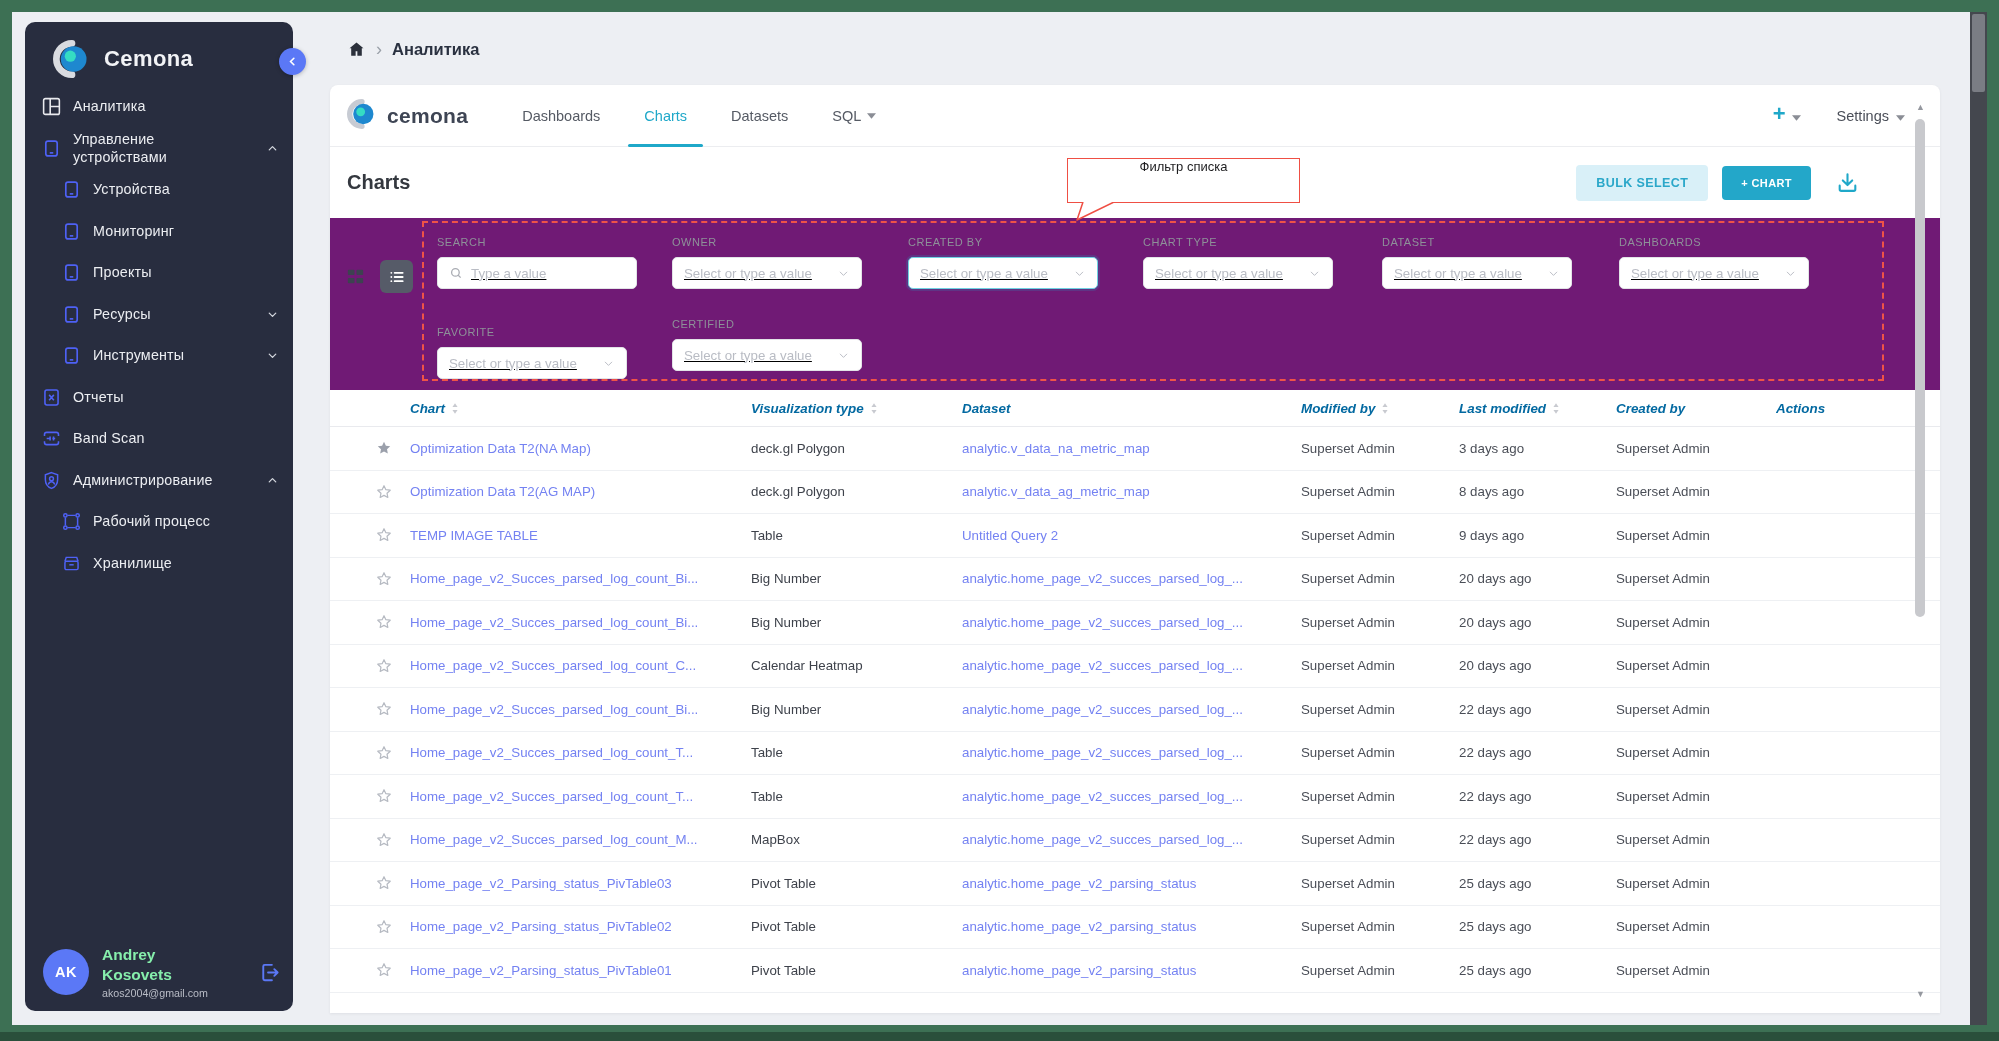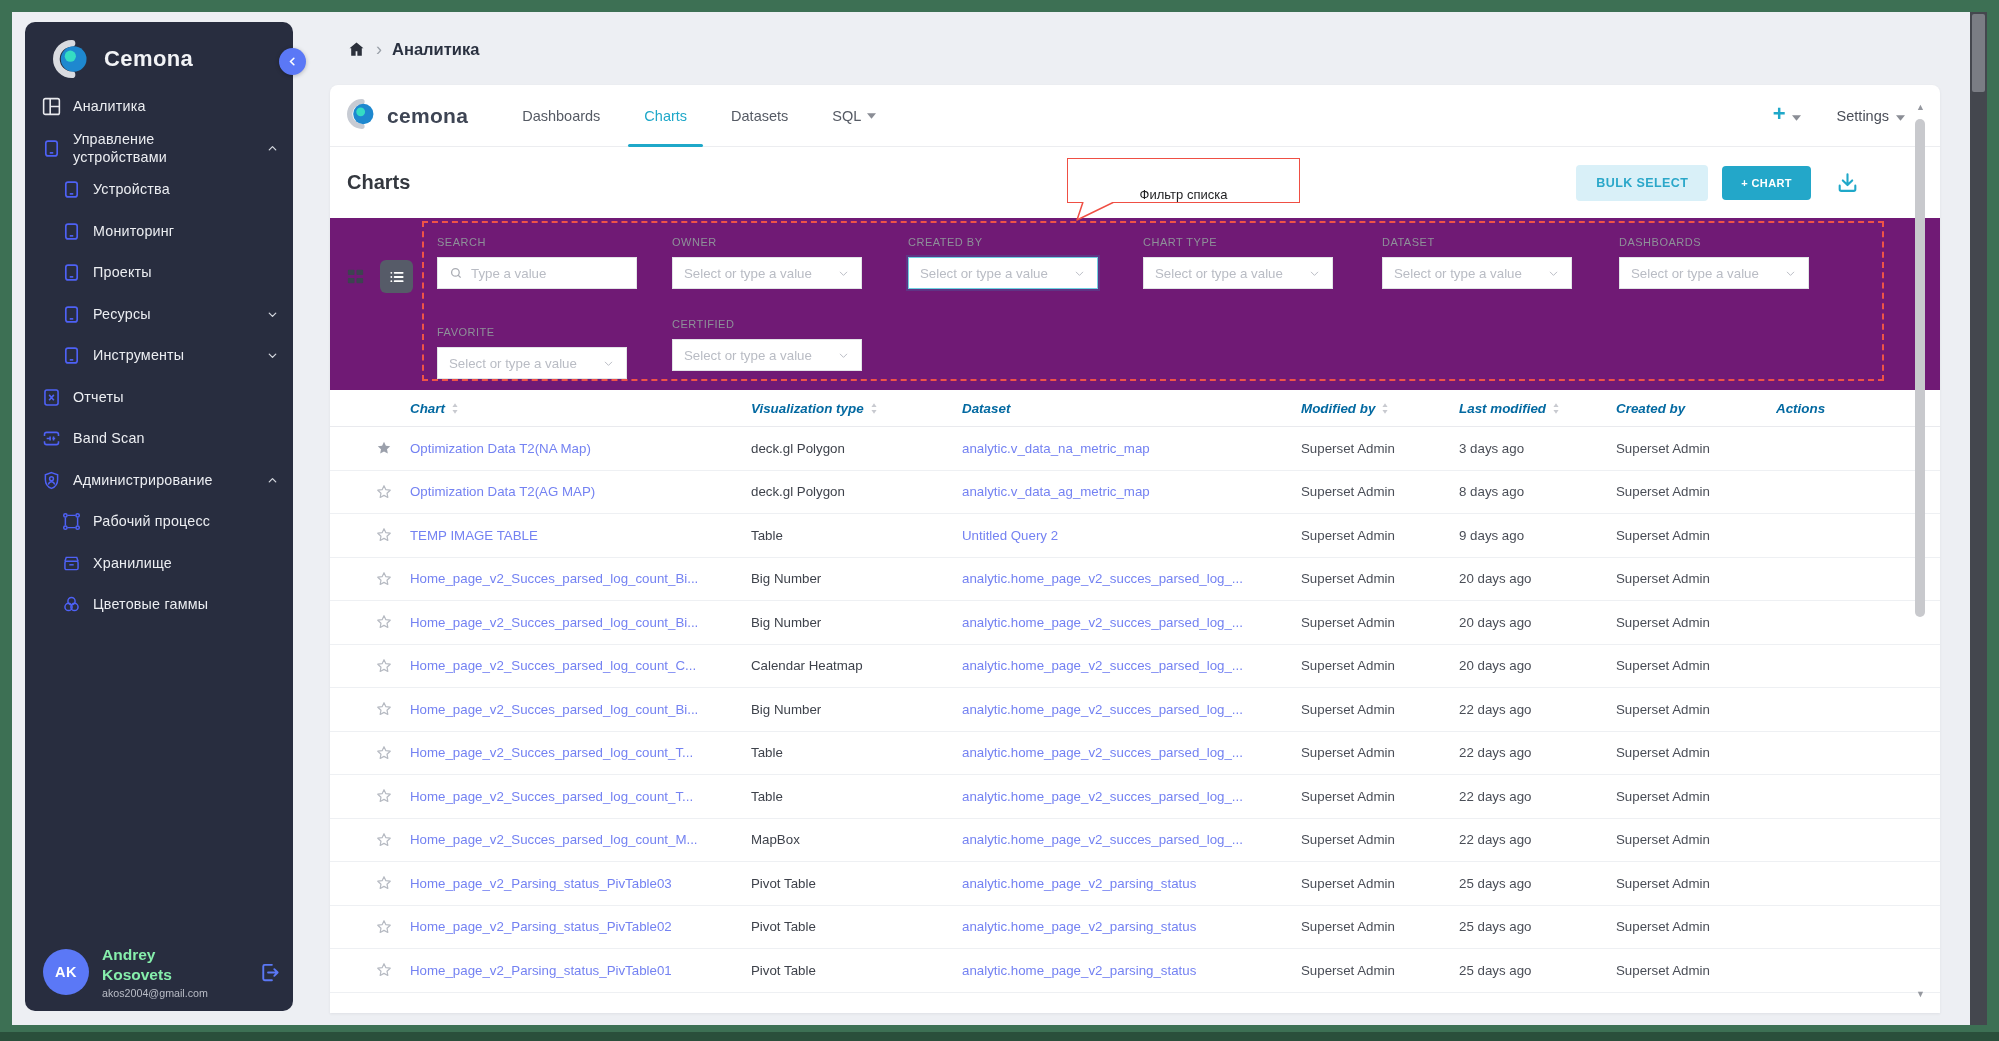--- a/index.html
+++ b/index.html
@@ -78,21 +78,21 @@
   .dashed-box { position:absolute; left:92px; top:3px; width:1462px; height:160px; border:2px dashed #ef5347; pointer-events:none; }
   .view-toggles { position:absolute; left:14px; top:42px; display:flex; align-items:center; gap:13px; }
   .vt-grid { color:#3d4250; display:flex; cursor:pointer; }
   .vt-grid svg { width:23px; height:23px; }
   .vt-list { width:33px; height:33px; border-radius:6px; background:#565b68; color:#fff; display:flex; align-items:center; justify-content:center; cursor:pointer; }
   .vt-list svg { width:20px; height:20px; }
 
   .filter-group { position:absolute; top:18px; }
   .filter-group.r2 { top:100px; }
   .f-label { font-size:11px; letter-spacing:.5px; color:#8e9199; margin-bottom:9px; }
-  .f-control { height:32px; background:#fff; border:1px solid #e2e3e7; border-radius:0; display:flex; align-items:center; padding:0 11px; cursor:text; }
+  .f-control { height:32px; background:#fff; border:1px solid #e2e3e7; border-radius:5px; display:flex; align-items:center; padding:0 11px; cursor:text;text-decoration:underline; }
   .f-control.select { cursor:pointer; }
   .f-control.focused { border-color:#6fd1e2; box-shadow:0 0 0 2px rgba(32,167,201,.20); }
   .f-ph { font-size:13.3px; color:#b9bcc4; flex:1; white-space:nowrap; overflow:hidden; }
   .f-control .s-icon { color:#a9acb3; display:flex; margin-right:8px; }
   .f-control .s-icon svg { width:14px; height:14px; }
   .f-control .sel-caret { color:#b9bcc4; display:flex; margin-left:6px; }
   .f-control .sel-caret svg { width:13px; height:13px; }
 
   
   .table { position:relative; }
@@ -116,21 +116,21 @@
   .star svg { width:18px; height:18px; }
 
   
   .inner-scrollbar { position:absolute; right:14px; top:18px; bottom:12px; width:11px; }
   .is-up, .is-down { position:absolute; left:0; width:11px; text-align:center; color:#95989f; font-size:9px; line-height:1; cursor:pointer; }
   .is-up { top:0; }
   .is-down { bottom:2px; }
   .is-thumb { position:absolute; top:16px; left:0; width:10px; height:498px; background:#c8c9cd; border-radius:5px; cursor:pointer; }
 
   
-  .callout { position:absolute; left:737px; top:73px; width:233px; height:45px; background:#fff; border:1.5px solid #ef4f44; display:flex; align-items:flex-end; justify-content:center; z-index:6; }
+  .callout { position:absolute; left:737px; top:73px; width:233px; height:45px; background:#fff; border:1.5px solid #ef4f44; display:flex; align-items:flex-start; justify-content:center; z-index:6; }
   .callout-label { font-size:13px; color:#1d1d1f; }
   .callout-tail { position:absolute; left:739px; top:116.5px; width:50px; height:20px; z-index:7; }
 </style>
 </head>
 <body>
 
 <div class="frame">
   <div class="window">
 
     <aside class="sidebar">
@@ -276,30 +276,20 @@
           <div class="menu-item lvl2">
             <span class="mi-icon">
               <svg viewBox="0 0 24 24" fill="none" stroke="currentColor" stroke-width="1.7">
                 <path d="M4.5 9.5 6 5h12l1.5 4.5"></path>
                 <rect x="4.5" y="9.5" width="15" height="9.5" rx="1.6"></rect>
                 <path d="M9.5 13.5h5"></path>
               </svg>
             </span>
             <span class="mi-label">Хранилище</span>
           </div>
-          <div class="menu-item lvl2">
-            <span class="mi-icon">
-              <svg viewBox="0 0 24 24" fill="none" stroke="currentColor" stroke-width="1.7">
-                <circle cx="12" cy="8.2" r="4.1"></circle>
-                <circle cx="8.6" cy="14.8" r="4.1"></circle>
-                <circle cx="15.4" cy="14.8" r="4.1"></circle>
-              </svg>
-            </span>
-            <span class="mi-label">Цветовые гаммы</span>
-          </div>
         </nav>
       <div class="user">
         <span class="avatar">AK</span>
         <span class="user-text">
           <span class="user-name">Andrey Kosovets</span>
           <span class="user-email">akos2004@gmail.com</span>
         </span>
         <span class="logout">
           <svg viewBox="0 0 24 24" fill="none" stroke="currentColor" stroke-width="2" stroke-linecap="round" stroke-linejoin="round">
               <path d="M14.5 4H7a1.5 1.5 0 0 0-1.5 1.5v13A1.5 1.5 0 0 0 7 20h7.5"></path>

